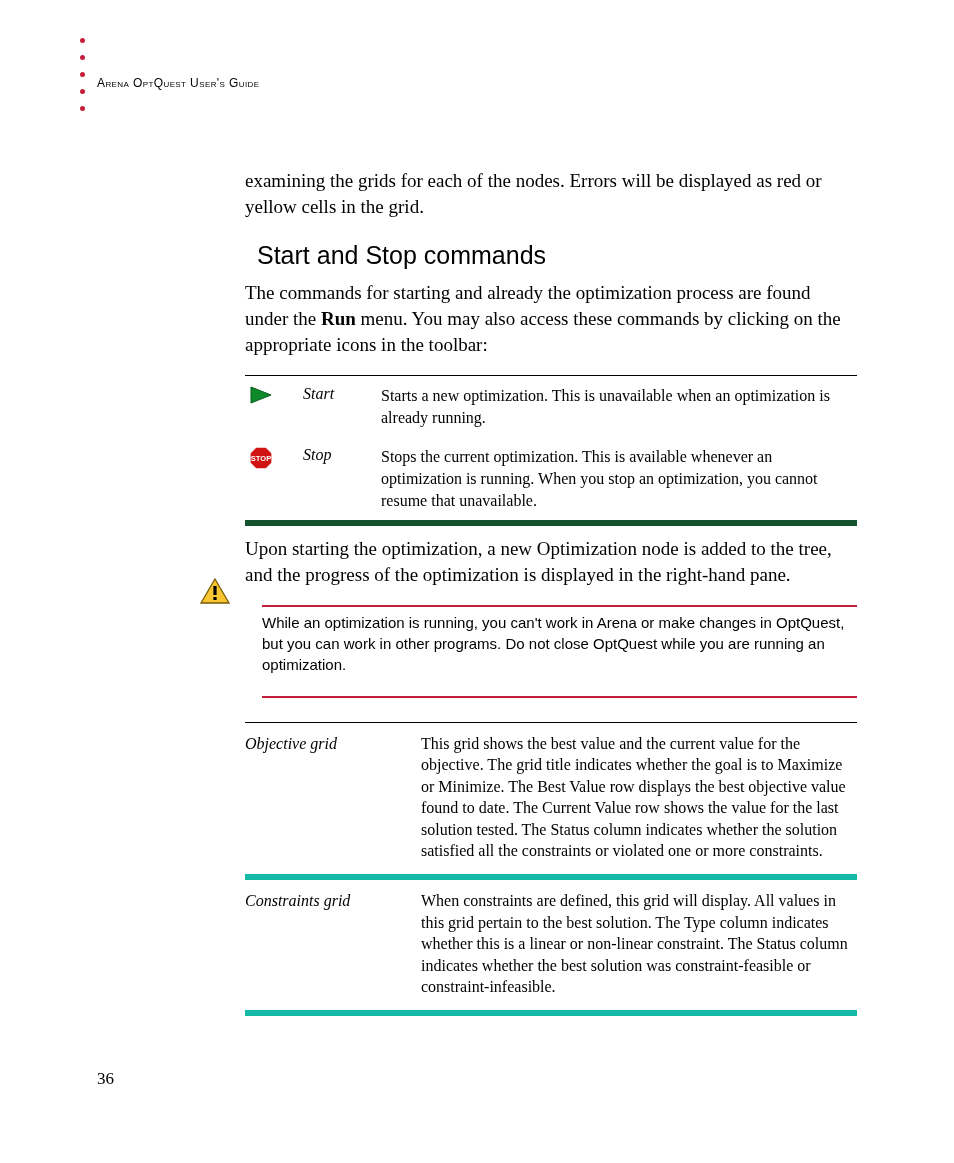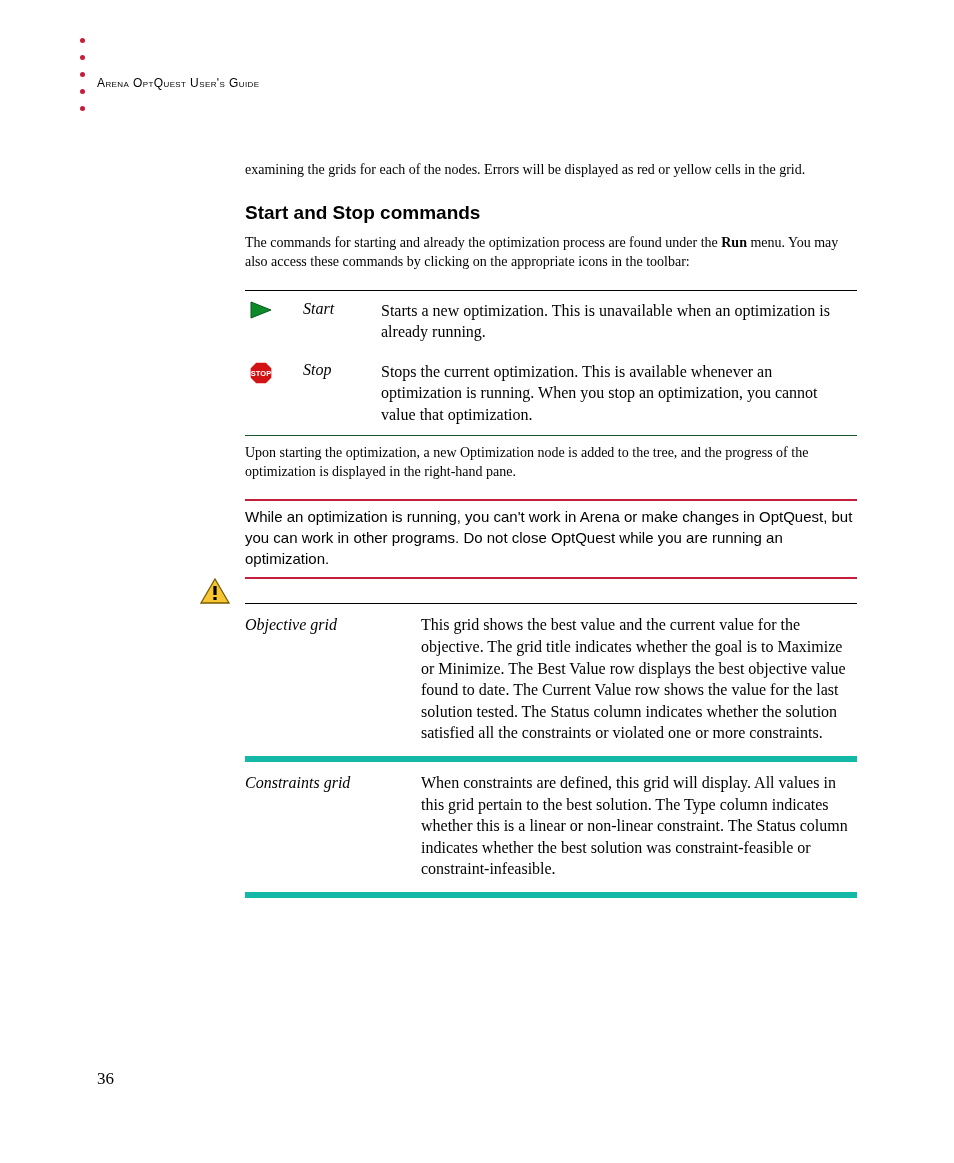--- a/index.html
+++ b/index.html
@@ -42,53 +42,53 @@
     letter-spacing: 0.4px;
   }
   .running-head .sc { font-variant: small-caps; }
   .content {
     position: absolute;
     left: 245px;
     top: 158px;
     width: 612px;
   }
   .para {
-    font-size: 14px;
+    font-size: 19px;
     line-height: 1.35;
-    margin: 3px 0 14px 0;
+    margin: 10px 0 14px 0;
   }
   h2.section {
     font-family: Arial, Helvetica, sans-serif;
-    font-weight: bold;
-    font-size: 19px;
-    margin: 22px 0 10px 0;
+    font-weight: normal;
+    font-size: 25px;
+    margin: 22px 0 10px 12px;
   }
   .bold { font-weight: bold; }
   .cmd-table {
     width: 612px;
     border-collapse: collapse;
     margin-top: 18px;
     margin-bottom: 8px;
     font-size: 16px;
   }
   .cmd-table tr:first-child td { border-top: 1px solid #000; margin-left: 43px; }
-  .cmd-table tr:last-child td  { border-bottom: 1px solid #14532d; }
+  .cmd-table tr:last-child td  { border-bottom: 6px solid #14532d; }
   .cmd-table td {
     vertical-align: top;
     padding: 9px 6px 9px 0;
   }
   .cmd-table td.icon  { width: 48px; padding-left: 4px; }
   .cmd-table td.name  { width: 72px; font-style: italic; }
   .cmd-table td.desc  { line-height: 1.35; }
   .play-icon svg, .stop-icon svg { display: block; }
   .note-box {
     border-top: 2px solid #c41e3a;
     border-bottom: 2px solid #c41e3a;
-    padding: 6px 0 8px 0;
-    margin: 18px 0 24px 0;
+    padding: 6px 0 20px 0;
+    margin: 18px 0 24px 17px;
   }
   .note-box p {
     margin: 0;
     font-family: Arial, Helvetica, sans-serif;
     font-size: 15px;
     line-height: 1.38;
   }
   .warn-icon {
     position: absolute;
     left: 200px;
@@ -166,21 +166,21 @@
       <tr>
         <td class="icon">
           <span class="stop-icon">
             <svg width="24" height="24" viewBox="0 0 24 24">
               <polygon points="7,1 17,1 23,7 23,17 17,23 7,23 1,17 1,7" fill="#d11313" stroke="#ffffff" stroke-width="1.3"></polygon>
               <text x="12" y="15" text-anchor="middle" font-family="Arial" font-size="7.5" font-weight="bold" fill="#ffffff">STOP</text>
             </svg>
           </span>
         </td>
         <td class="name">Stop</td>
-        <td class="desc">Stops the current optimization. This is available whenever an optimization is running. When you stop an optimization, you cannot value that optimization.</td>
+        <td class="desc">Stops the current optimization. This is available whenever an optimization is running. When you stop an optimization, you cannot resume that unavailable.</td>
       </tr>
     </tbody>
       </table>
 
 
     <p class="para">Upon starting the optimization, a new Optimization node is added to the tree, and the progress of the optimization is displayed in the right-hand pane.</p>
 
     <div class="note-box">
       <p>While an optimization is running, you can't work in Arena or make changes in OptQuest, but you can work in other programs. Do not close OptQuest while you are running an optimization.</p>
     </div>

